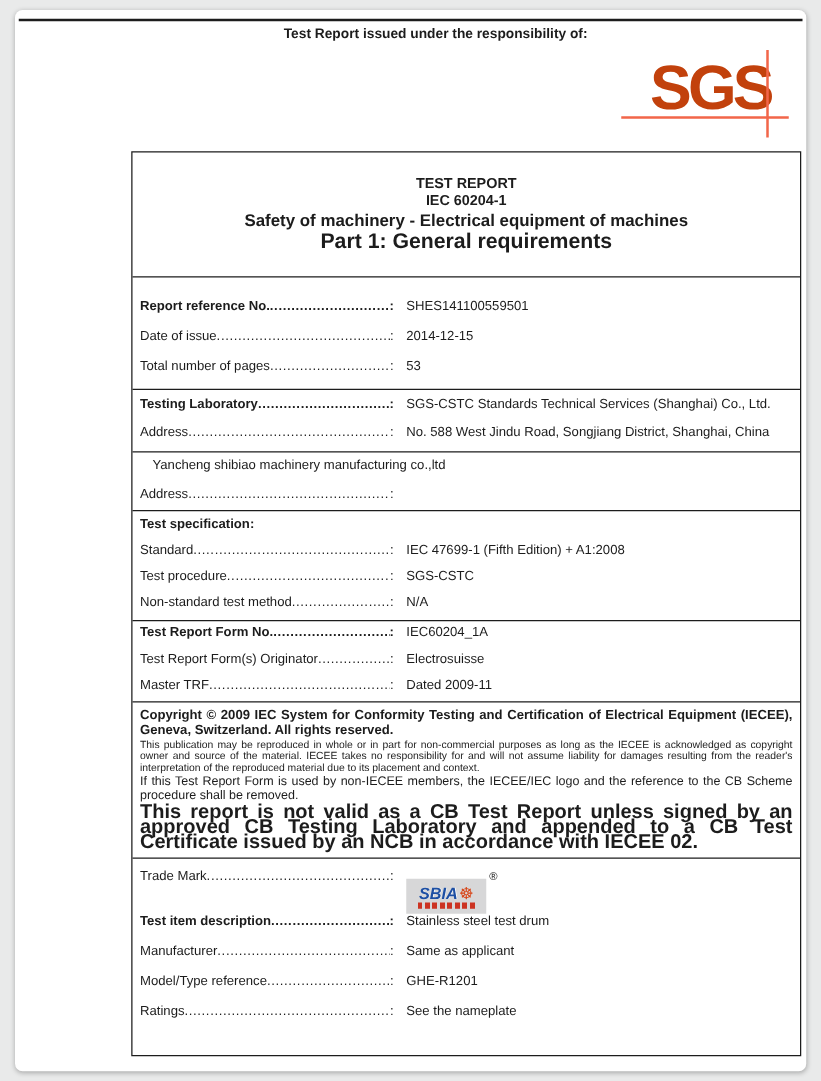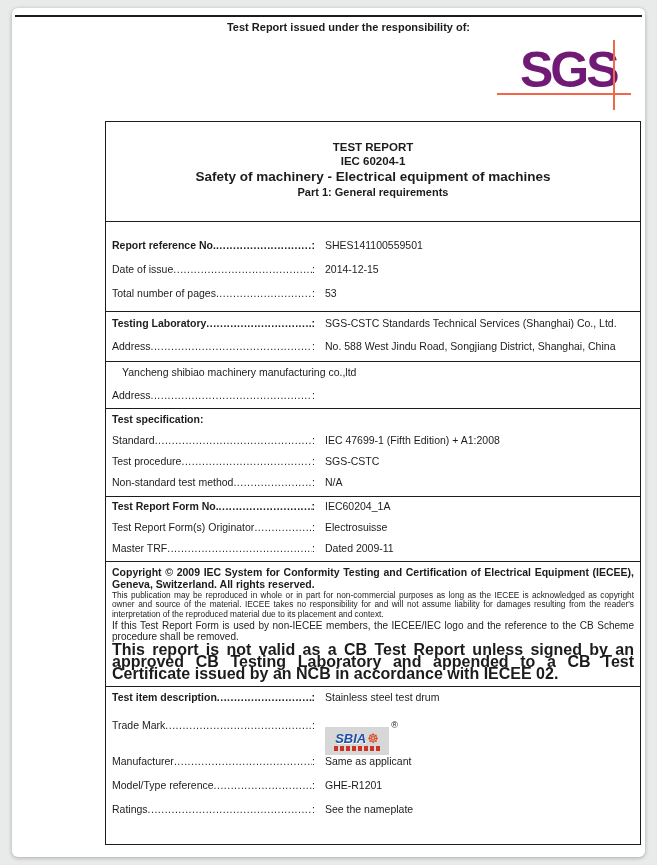--- a/index.html
+++ b/index.html
@@ -18,40 +18,40 @@
   }
   .top-rule { position:absolute; top:7px; left:3px; right:3px; height:2px; background:#1c1c1c; }
   .issued-note {
     position:absolute; top:13px; left:40px; right:0;
     text-align:center; font-weight:bold; font-size:11px;
   }
   
   .sgs-logo { position:absolute; top:0; left:0; right:0; height:110px; }
   .sgs-text {
     position:absolute; top:38px; left:508px; width:92px;
-    font-size:50px; font-weight:bold; letter-spacing:-3px; color:#701a75;
+    font-size:50px; font-weight:bold; letter-spacing:-3px; color:#c2410c;
     line-height:48px; text-align:right;
   }
   .sgs-hline { position:absolute; top:85px; left:485px; width:134px; height:2px; background:#f26649; }
   .sgs-vline { position:absolute; top:32px; left:601px; width:2px; height:70px; background:#f26649; }
 
   
   .report-table {
     position:absolute; left:93px; top:113px; width:536px; height:724px;
     border:1.5px solid #1c1c1c;
     font-size:10.5px;
   }
   .section { border-top:1.5px solid #1c1c1c; padding:0 6px; }
   .section:first-child { border-top:none; }
 
   .title-block { height:99px; text-align:center; font-weight:bold; padding-top:18px; }
   .title-block .t1 { font-size:11.5px; line-height:14px; }
   .title-block .t2 { font-size:11.5px; line-height:14px;text-align:center; }
   .title-block .t3 { font-size:13.5px; line-height:17px; }
-  .title-block .t4 { font-size:11px; line-height:15px; }
+  .title-block .t4 { font-size:17px; line-height:15px; }
 
   .sec-a { height:90px; padding-top:17px; }
   .sec-b { height:50px; padding-top:5px; }
   .sec-c { height:47px; padding-top:4px; }
   .sec-d { height:88px; padding-top:4px; }
   .sec-e { height:65px; padding-top:3px; }
   .sec-f { height:125px; padding-top:4px; }
   .sec-g { height:160px; padding-top:4px; }
 
   .row { display:flex; align-items:baseline; min-height:24px; }
@@ -228,46 +228,46 @@
     </div>
 
     <div class="section sec-f">
       <p class="cp-head">Copyright © 2009 IEC System for Conformity Testing and Certification of Electrical Equipment (IECEE), Geneva, Switzerland. All rights reserved.</p>
       <p class="cp-fine">This publication may be reproduced in whole or in part for non-commercial purposes as long as the IECEE is acknowledged as copyright owner and source of the material. IECEE takes no responsibility for and will not assume liability for damages resulting from the reader's interpretation of the reproduced material due to its placement and context.</p>
       <p class="cp-removal">If this Test Report Form is used by non-IECEE members, the IECEE/IEC logo and the reference to the CB Scheme procedure shall be removed.</p>
       <p class="cp-validity">This report is not valid as a CB Test Report unless signed by an approved CB Testing Laboratory and appended to a CB Test Certificate issued by an NCB in accordance with IECEE 02.</p>
     </div>
 
     <div class="section sec-g">
-      <div class="row">
-        <div class="row-label bold">
-            <span class="lbl">Test item description</span>
-            <span class="dots"></span>
-          </div>
-        <div class="row-value">Stainless steel test drum</div>
-      </div>
       <div class="row row-trademark">
         <div class="row-label">
             <span class="lbl">Trade Mark</span>
             <span class="dots"></span>
           </div>
         <div class="row-value">
           <div class="tm-wrap">
             <span class="tm-reg">®</span>
             <div class="tm-box">
               <div class="tm-line">
                 <span class="tm-text">SBIA</span>
                 <span class="tm-wheel">☸</span>
               </div>
               <div class="tm-cn"></div>
             </div>
           </div>
         </div>
       </div>
       <div class="row">
+        <div class="row-label bold">
+            <span class="lbl">Test item description</span>
+            <span class="dots"></span>
+          </div>
+        <div class="row-value">Stainless steel test drum</div>
+      </div>
+      <div class="row">
         <div class="row-label">
             <span class="lbl">Manufacturer</span>
             <span class="dots"></span>
           </div>
         <div class="row-value">Same as applicant</div>
       </div>
       <div class="row">
         <div class="row-label">
             <span class="lbl">Model/Type reference</span>
             <span class="dots"></span>

